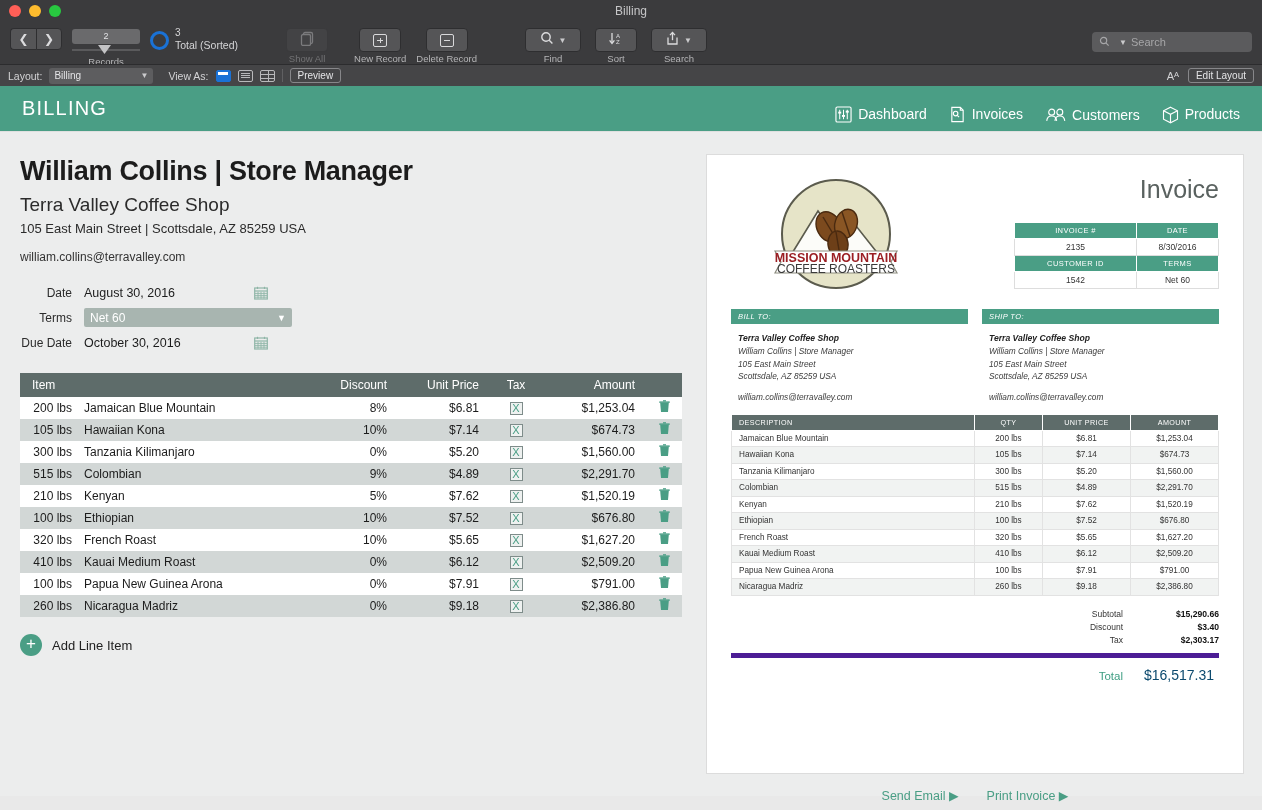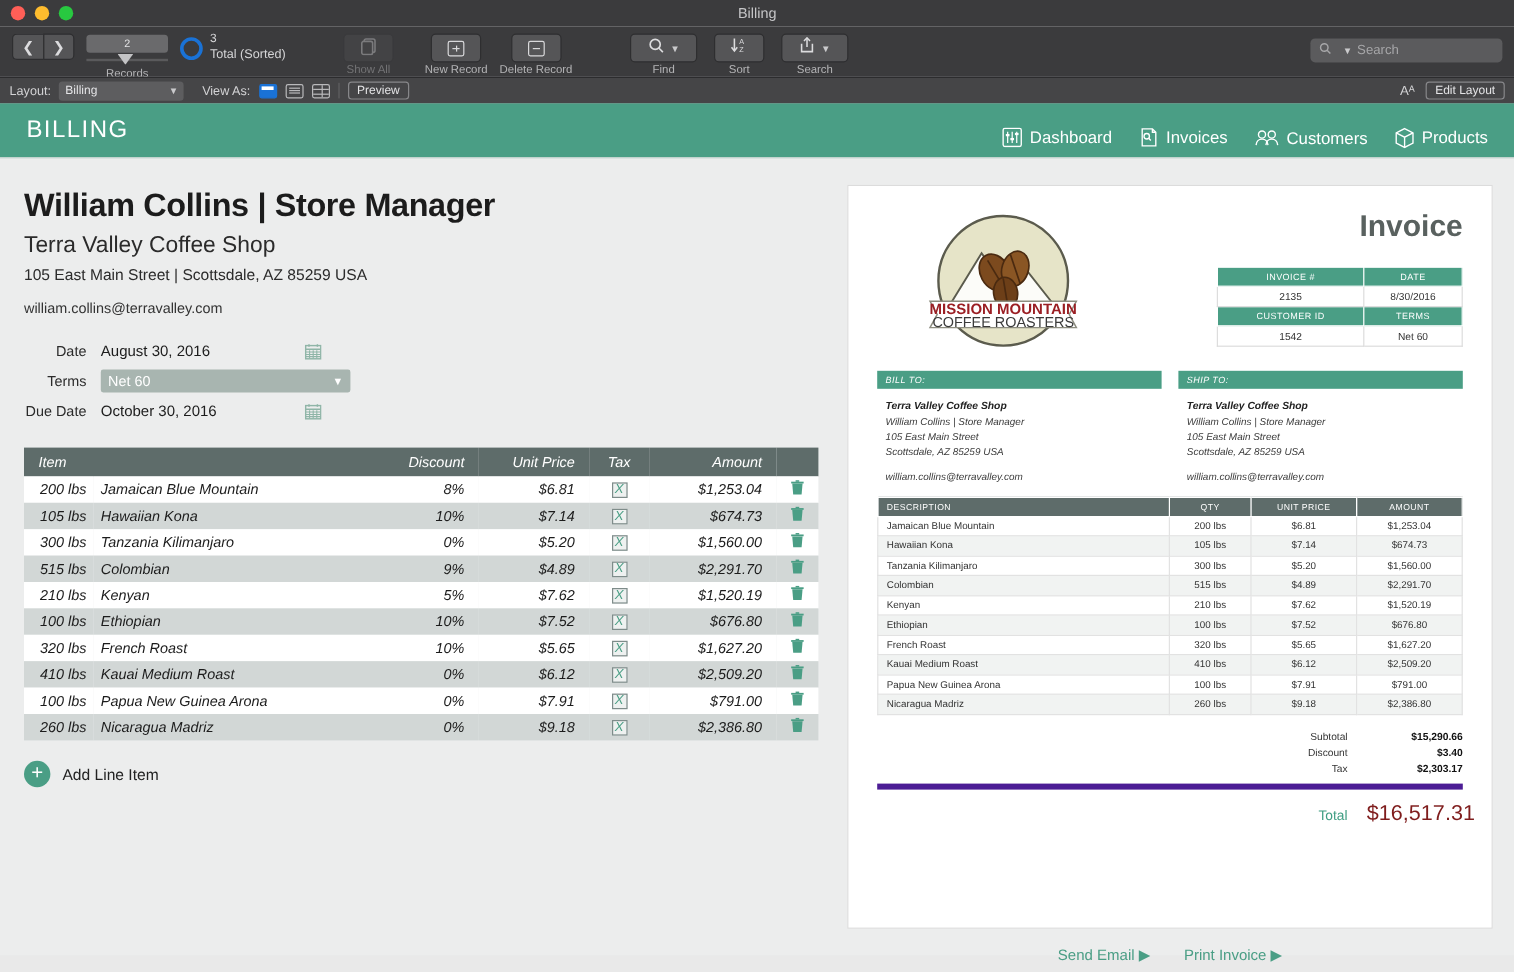--- a/index.html
+++ b/index.html
@@ -149,21 +149,21 @@
   .flabel { width: 64px; text-align: right; font-size: 12px; color: #2b2b2b; padding-right: 12px; }
   .fval { font-size: 12.5px; color: #1c1c1c; width: 170px; }
   .fselect {
     width: 208px; height: 19px; background: #a8b5b0; border-radius: 2px;
     display: flex; align-items: center; justify-content: space-between;
     padding: 0 6px; font-size: 12px; color: #fff;
   }
   .cal { width: 14px; height: 14px; }
 
   
-  .lt { width: 662px; margin-top: 18px; border-collapse: collapse; font-style: italic; }
+  .lt { width: 662px; margin-top: 18px; border-collapse: collapse; }
   .lt th {
     background: #5e6c6a; color: #fff; font-size: 12px; font-weight: normal;
     height: 24px; text-align: right; padding: 0 12px;
   }
   .lt th.l { text-align: left; }
   .lt th.c { text-align: center; }
   .lt td { height: 22px; font-size: 12px; color: #1c1c1c; padding: 0 12px; }
   .lt tbody tr:nth-child(odd) { background: #fff; }
   .lt tbody tr:nth-child(even) { background: #d2d7d6; }
   .c-qty { width: 58px; text-align: right; padding-right: 6px !important; color: #333; }
@@ -193,21 +193,21 @@
 
   
   .rightpane { flex: 1; padding: 22px 18px 0 12px; }
   .paper {
     background: #fff; border: 1px solid #dcdcdc; height: 620px;
     padding: 20px 24px 0 24px; position: relative;
   }
   .p-top { display: flex; align-items: flex-start; }
   .logo { width: 150px; height: 118px; margin: 2px 0 0 30px; }
   .p-right { margin-left: auto; width: 205px; }
-  .p-invoice { font-size: 25px; color: #59615f; text-align: right; font-weight: 700; margin-bottom: 18px; }
+  .p-invoice { font-size: 25px; color: #59615f; text-align: right; font-weight: 400; margin-bottom: 18px; }
   .meta { width: 205px; border-collapse: collapse; margin-left: auto; }
   .meta th {
     background: #4a9e85; color: #fff; font-size: 7.5px; font-weight: normal;
     height: 16px; letter-spacing: .4px; border: 1px solid #fff;
   }
   .meta td {
     height: 17px; font-size: 8.5px; color: #333; text-align: center;
     border: 1px solid #ddd; background: #fff;
   }
 
@@ -236,21 +236,21 @@
   .ptab tbody tr:nth-child(odd) td { background: #fff; }
   .ptab tbody tr:nth-child(even) td { background: #f1f3f2; }
 
   .ptot { margin-top: 13px; width: 100%; }
   .ptrow { display: flex; justify-content: flex-end; align-items: baseline; margin-bottom: 3px; }
   .ptrow .lab { font-size: 8.5px; color: #333; width: 120px; text-align: right; padding-right: 16px; }
   .ptrow .val { font-size: 8.6px; color: #111; font-weight: bold; width: 80px; text-align: right; }
   .pgrand { border-top: 5px solid #4c1d95; margin-top: 8px; padding-top: 9px;
             display: flex; justify-content: flex-end; align-items: baseline; }
   .pgrand .lab { font-size: 11.5px; color: #3f9e83; width: 120px; text-align: right; padding-right: 16px; }
-  .pgrand .val { font-size: 18px; color: #7f1d1d; width: 80px; text-align: center; }
+  .pgrand .val { font-size: 14px; color: #0c4a6e; width: 80px; text-align: center; }
 
   .actions { display: flex; justify-content: center; gap: 28px; margin-top: 14px; }
   .action { font-size: 12.5px; color: #4a9e85; }
 </style>
 </head>
 <body>
 
 <div class="titlebar">
   <div class="traffic">
     <div class="dot red"></div>

